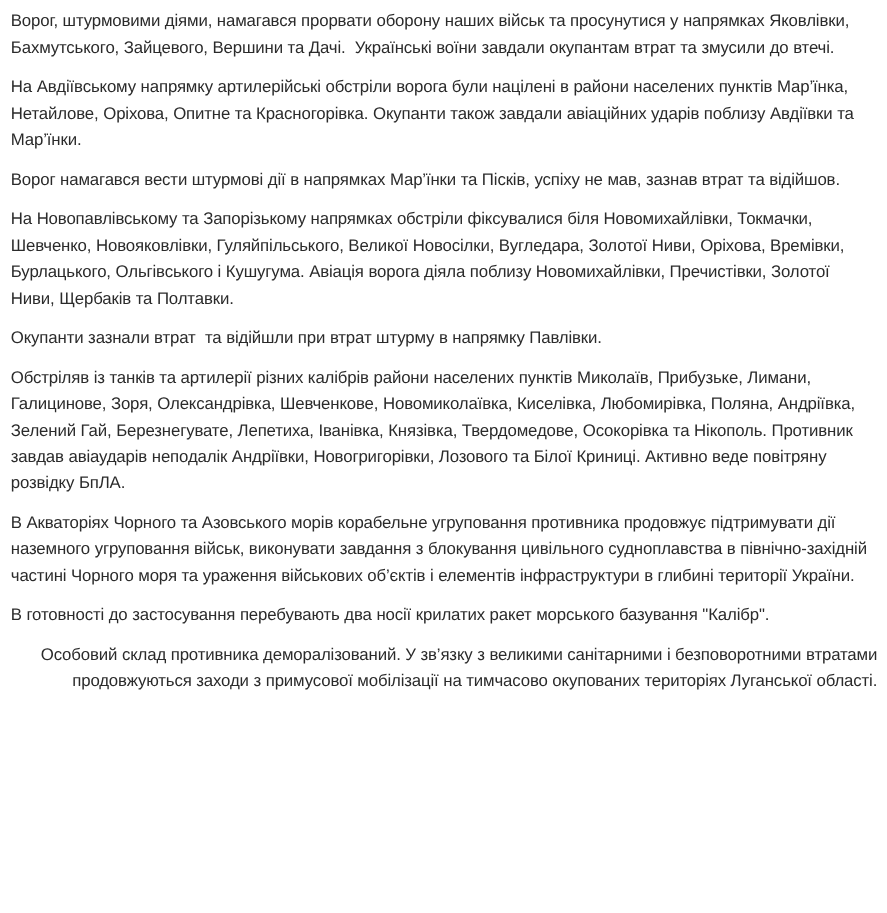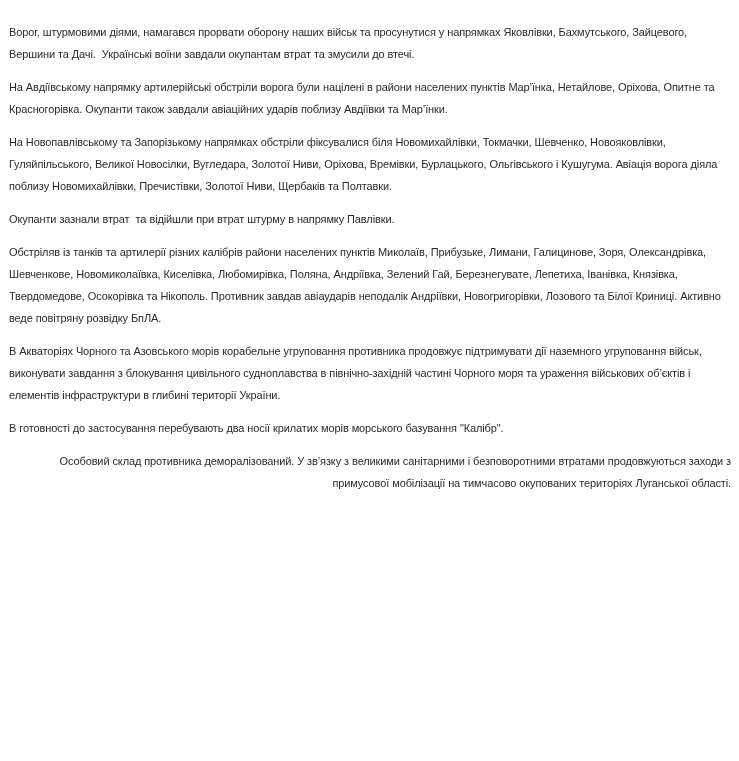--- a/index.html
+++ b/index.html
@@ -9,40 +9,40 @@
   }
   body {
     width: 739px;
     min-height: 761px;
     box-sizing: border-box;
     font-family: "Liberation Sans", "DejaVu Sans", sans-serif;
   }
   .report {
     padding: 6px 8px 6px 9px;
     color: #2b2b2b;
-    font-size: 11px;
+    font-size: 14px;
     line-height: 22px;
     letter-spacing: -0.12px;
-    margin-top: 15px;
   }
   .report p {
     margin: 0 0 11px 0;
     white-space: pre-wrap;       
     word-spacing: 0.1px;
   }
   .report p:last-child {
     margin-bottom: 0;
     text-align: right;
   }
 </style>
 </head>
 <body>
 
 <main class="report">
   <p>Ворог, штурмовими діями, намагався прорвати оборону наших військ та просунутися у напрямках Яковлівки, Бахмутського, Зайцевого, Вершини та Дачі.  Українські воїни завдали окупантам втрат та змусили до втечі.</p>
   <p>На Авдіївському напрямку артилерійські обстріли ворога були націлені в райони населених пунктів Мар’їнка, Нетайлове, Оріхова, Опитне та Красногорівка. Окупанти також завдали авіаційних ударів поблизу Авдіївки та Мар’їнки.</p>
+  <p>Ворог намагався вести штурмові дії в напрямках Мар’їнки та Пісків, успіху не мав, зазнав втрат та відійшов.</p>
   <p>На Новопавлівському та Запорізькому напрямках обстріли фіксувалися біля Новомихайлівки, Токмачки, Шевченко, Новояковлівки, Гуляйпільського, Великої Новосілки, Вугледара, Золотої Ниви, Оріхова, Времівки, Бурлацького, Ольгівського і Кушугума. Авіація ворога діяла поблизу Новомихайлівки, Пречистівки, Золотої Ниви, Щербаків та Полтавки.</p>
   <p>Окупанти зазнали втрат  та відійшли при втрат штурму в напрямку Павлівки.</p>
   <p>Обстріляв із танків та артилерії різних калібрів райони населених пунктів Миколаїв, Прибузьке, Лимани, Галицинове, Зоря, Олександрівка, Шевченкове, Новомиколаївка, Киселівка, Любомирівка, Поляна, Андріївка, Зелений Гай, Березнегувате, Лепетиха, Іванівка, Князівка, Твердомедове, Осокорівка та Нікополь. Противник завдав авіаударів неподалік Андріївки, Новогригорівки, Лозового та Білої Криниці. Активно веде повітряну розвідку БпЛА.</p>
   <p>В Акваторіях Чорного та Азовського морів корабельне угруповання противника продовжує підтримувати дії наземного угруповання військ, виконувати завдання з блокування цивільного судноплавства в північно-західній частині Чорного моря та ураження військових об’єктів і елементів інфраструктури в глибині території України.</p>
-  <p>В готовності до застосування перебувають два носії крилатих морів морського базування "Калібр".</p>
+  <p>В готовності до застосування перебувають два носії крилатих ракет морського базування "Калібр".</p>
   <p>Особовий склад противника деморалізований. У зв’язку з великими санітарними і безповоротними втратами продовжуються заходи з примусової мобілізації на тимчасово окупованих територіях Луганської області.</p>
 </main>
 
 </body></html>

